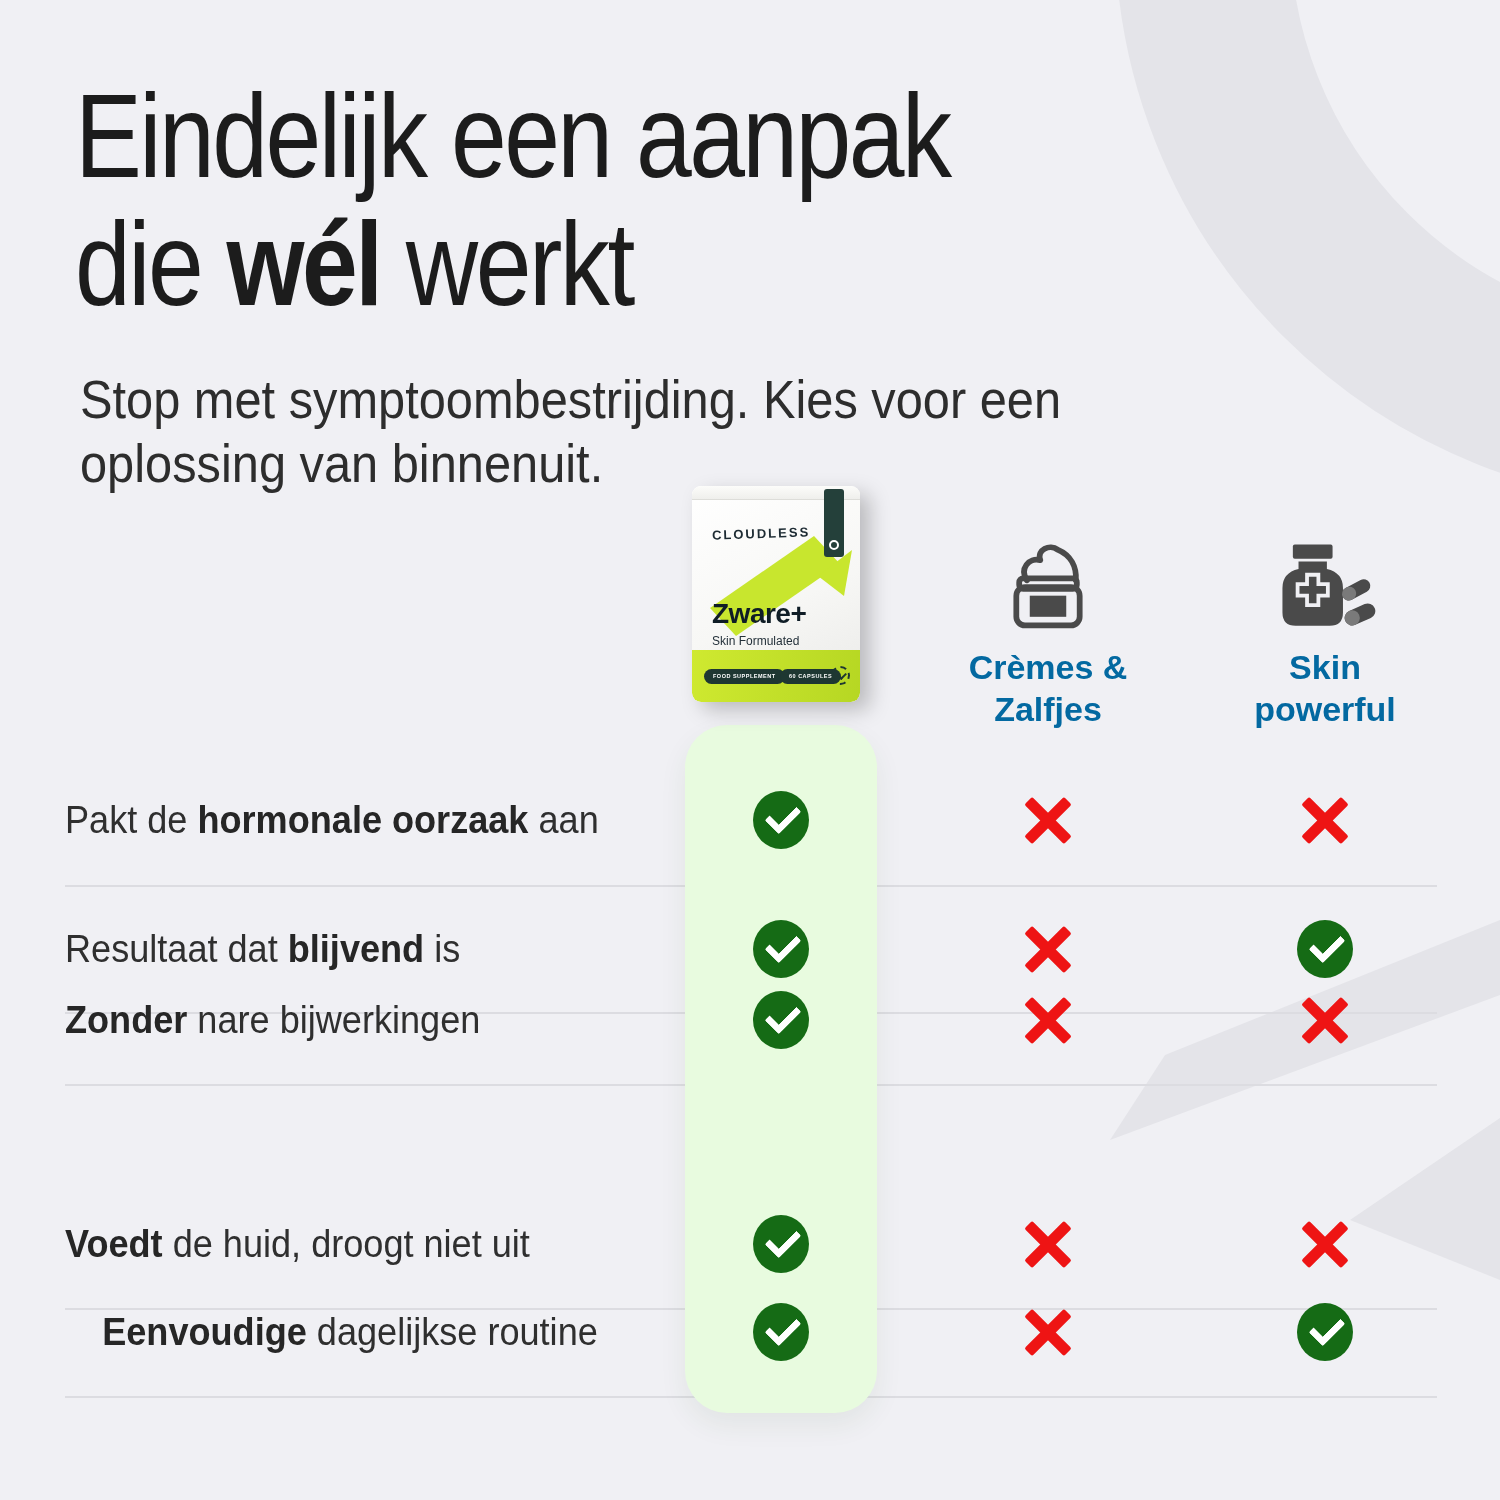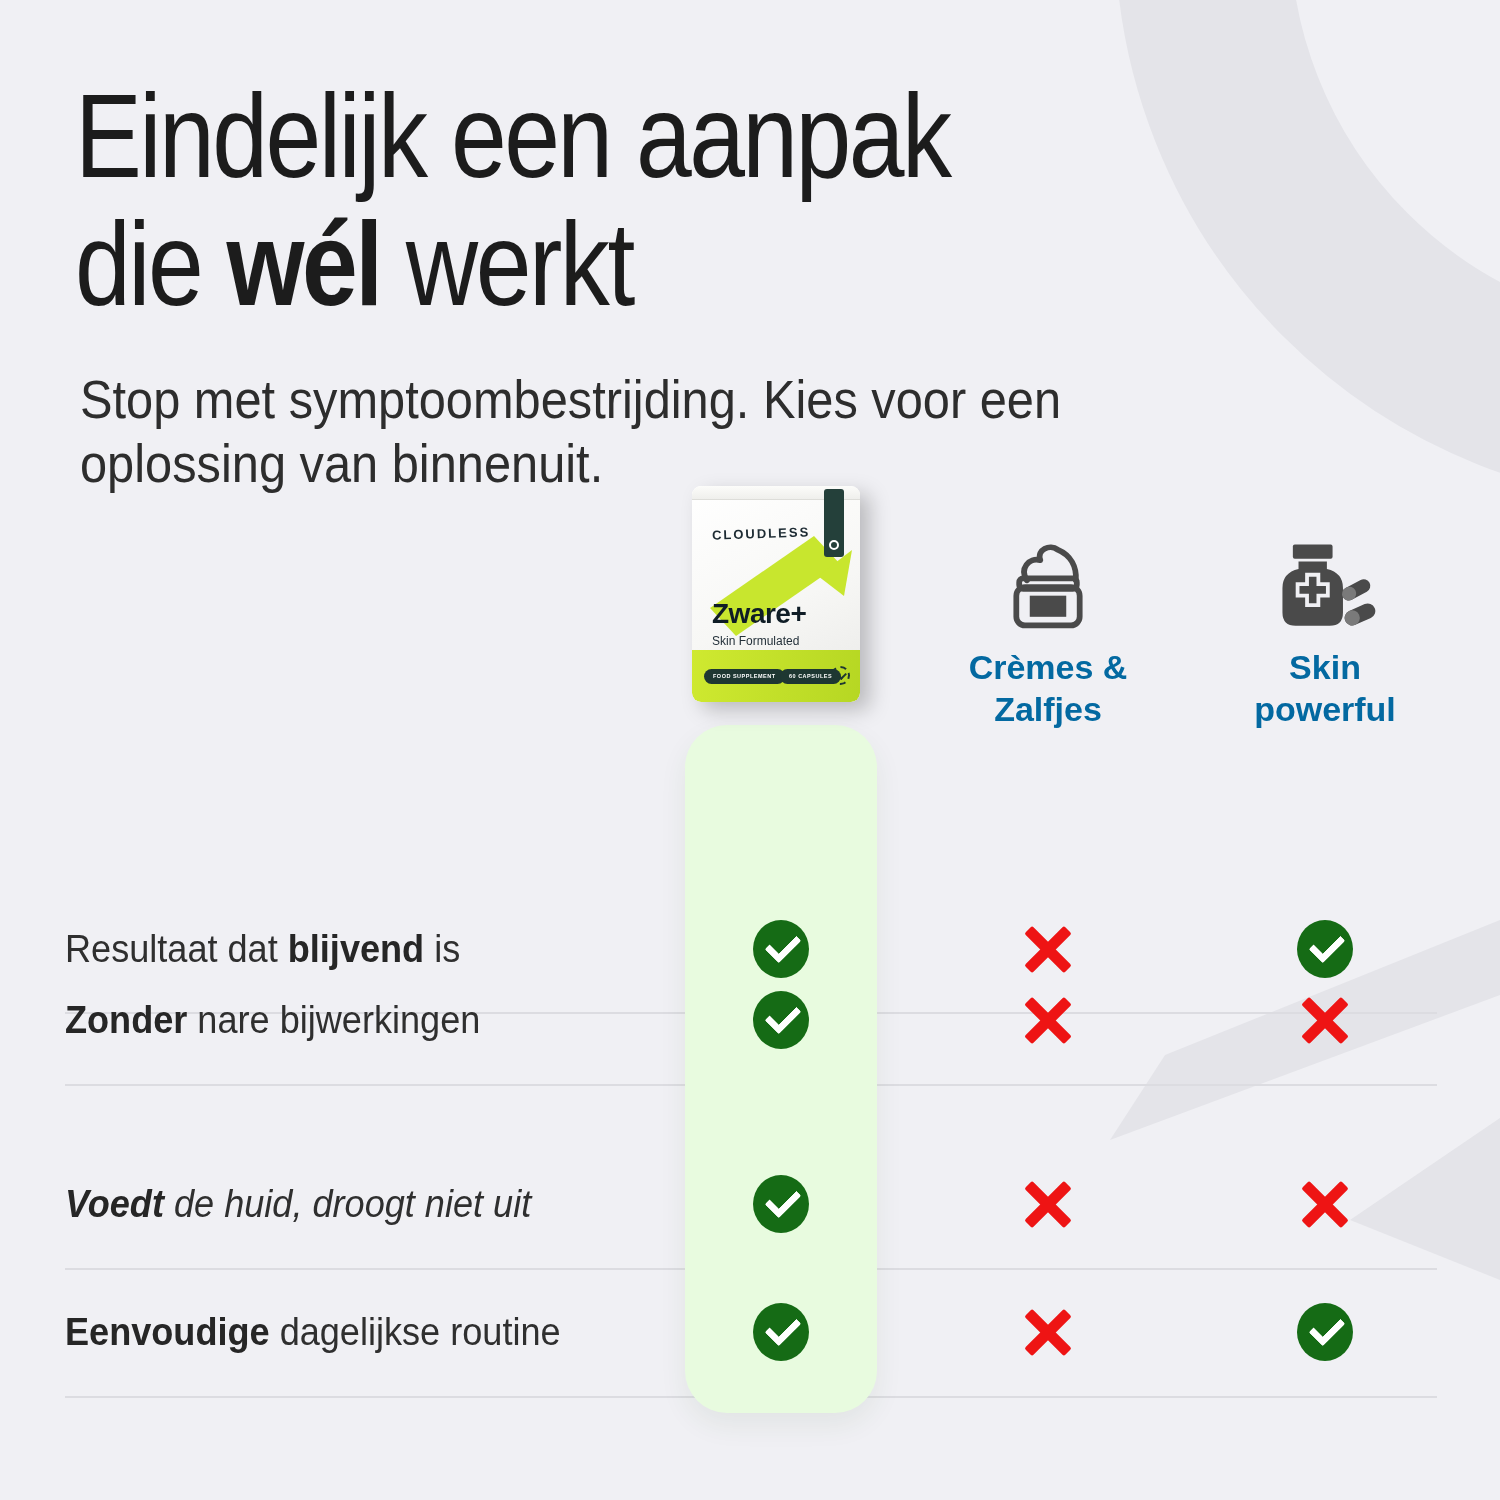--- a/index.html
+++ b/index.html
@@ -165,42 +165,48 @@
       <g transform="translate(92,78) rotate(-24)">
         <rect x="-17" y="-8" width="34" height="16" rx="8" fill="#4a4a4a"></rect>
         <rect x="-17" y="-8" width="16" height="16" rx="8" fill="#7a7a7a"></rect>
       </g>
     </svg>
     <div class="lbl">
       <span>Skin</span><br><span>powerful</span>
     </div>
   </div>
 
+  <div class="row bordered" style="top:755px;height:130px;">
+    <div class="label"><span>Pakt de </span><b>hormonale oorzaak</b><span> aan</span></div>
+    <span class="mark c1 mark-check"></span>
+    <span class="mark c2 mark-cross"></span>
+    <span class="mark c3 mark-cross"></span>
+  </div>
 
   <div class="row bordered" style="top:885px;height:127px;">
     <div class="label"><span>Resultaat dat </span><b>blijvend</b><span> is</span></div>
     <span class="mark c1 mark-check"></span>
     <span class="mark c2 mark-cross"></span>
     <span class="mark c3 mark-check"></span>
   </div>
 
   <div class="row bordered" style="top:956px;height:128px;">
     <div class="label"><span></span><b>Zonder</b><span> nare bijwerkingen</span></div>
     <span class="mark c1 mark-check"></span>
     <span class="mark c2 mark-cross"></span>
     <span class="mark c3 mark-cross"></span>
   </div>
 
-  <div class="row bordered" style="top:1140px;height:128px;font-style:italic;">
+  <div class="row bordered" style="top:1180px;height:128px;">
     <div class="label"><span></span><b>Voedt</b><span> de huid, droogt niet uit</span></div>
     <span class="mark c1 mark-check"></span>
     <span class="mark c2 mark-cross"></span>
     <span class="mark c3 mark-cross"></span>
   </div>
 
-  <div class="row bordered" style="top:1268px;height:128px;">
+  <div class="row bordered" style="top:1268px;height:128px;text-align:center;">
     <div class="label"><span></span><b>Eenvoudige</b><span> dagelijkse routine</span></div>
     <span class="mark c1 mark-check"></span>
     <span class="mark c2 mark-cross"></span>
     <span class="mark c3 mark-check"></span>
   </div>
 
 </div>
 
 </body></html>

